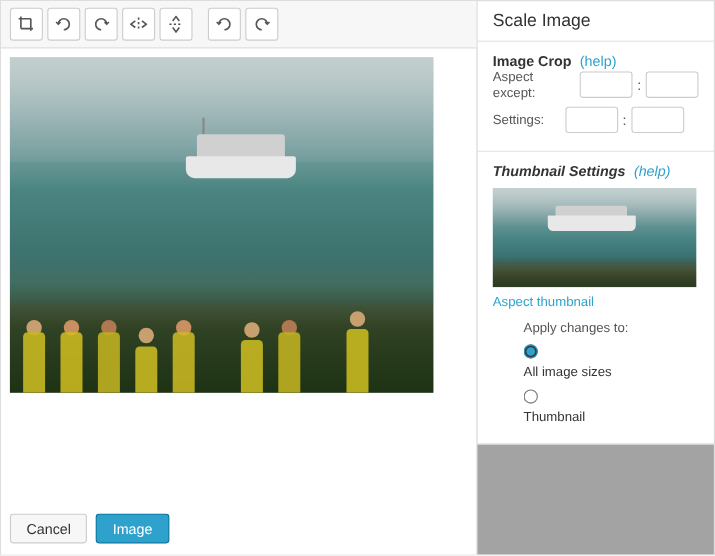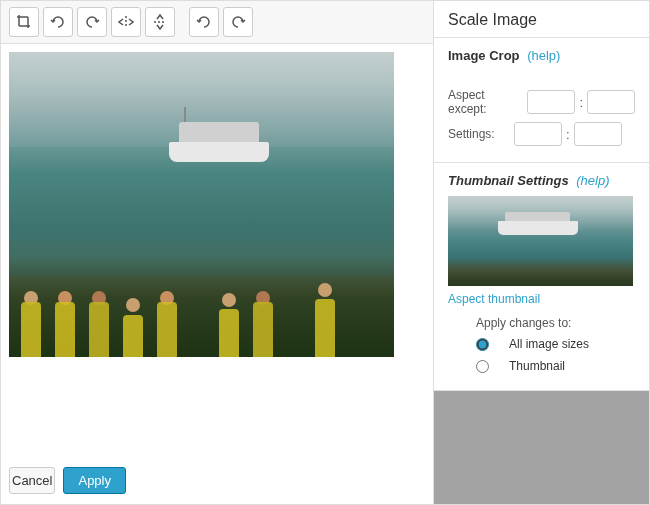--- a/index.html
+++ b/index.html
@@ -157,21 +157,21 @@
       height: 120px;
       background: linear-gradient(180deg, rgba(200,210,210,0.7) 0%, rgba(180,195,195,0.3) 70%, transparent 100%);
     }
     .bottom-actions {
       padding: 10px 8px;
       display: flex;
       gap: 8px;
       align-items: center;
     }
     .btn-cancel {
-      padding: 5px 2px;
+      padding: 5px 14px;
       background: #f7f7f7;
       border: 1px solid #ccc;
       border-radius: 3px;
       cursor: pointer;
       font-size: 13px;
       color: #333;
     }
     .btn-save {
       padding: 5px 14px;
       background: #2ea2cc;
@@ -201,21 +201,21 @@
     }
     .section {
       padding: 10px 14px;
       border-bottom: 1px solid #e0e0e0;
       background: #fff;
     }
     .section-title {
       font-size: 13px;
       font-weight: 600;
       color: #333;
-      margin-bottom: 25px;
+      margin-bottom: 0;
     }
     .section-title .help-link {
       font-weight: 400;
       color: #2ea2cc;
       text-decoration: none;
       margin-left: 4px;
     }
     .field-row {
       display: flex;
       align-items: center;
@@ -306,21 +306,22 @@
     }
     .apply-title {
       font-size: 12px;
       color: #555;
       margin-bottom: 6px;
     }
     .radio-item {
       display: flex;
       align-items: flex-start;
       margin-bottom: 5px;
-      gap: 20px;
+      gap: 4px;
+      flex-direction: column;
     }
     .radio-item input[type="radio"] {
       margin-top: 2px;
       cursor: pointer;
       accent-color: #2ea2cc;
     }
     .radio-label {
       font-size: 12px;
       color: #333;
       line-height: 1.4;
@@ -429,21 +430,21 @@
           <div class="person" style="height:75px; margin-left:30px;">
             <div class="person-head" style="background:#c8a070; bottom:60px;"></div>
             <div class="person-body" style="background:#c8b820; opacity:0.9; height:58px;"></div>
           </div>
         </div>
       </div>
     </div>
 
     <div class="bottom-actions">
       <button class="btn-cancel">Cancel</button>
-      <button class="btn-save">Apply</button>
+      <button class="btn-save">Image</button>
     </div>
   </div>
 
   <div class="right-panel">
     <div class="right-header">
       <h2>Scale Image</h2>
     </div>
 
     <div class="section">
       <div class="section-title">

